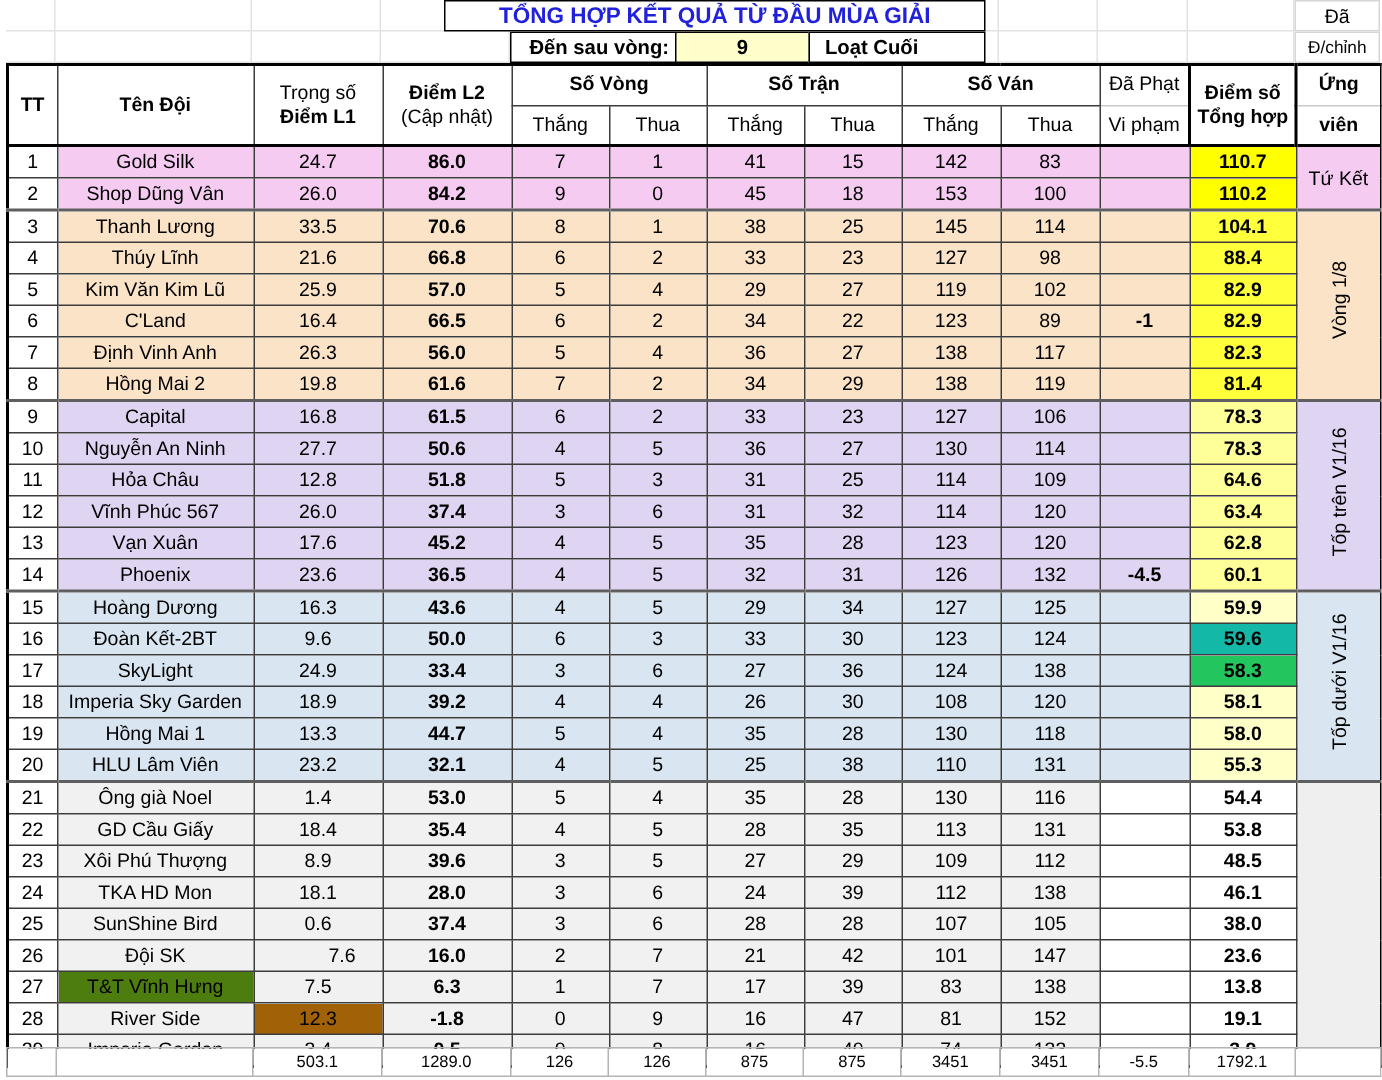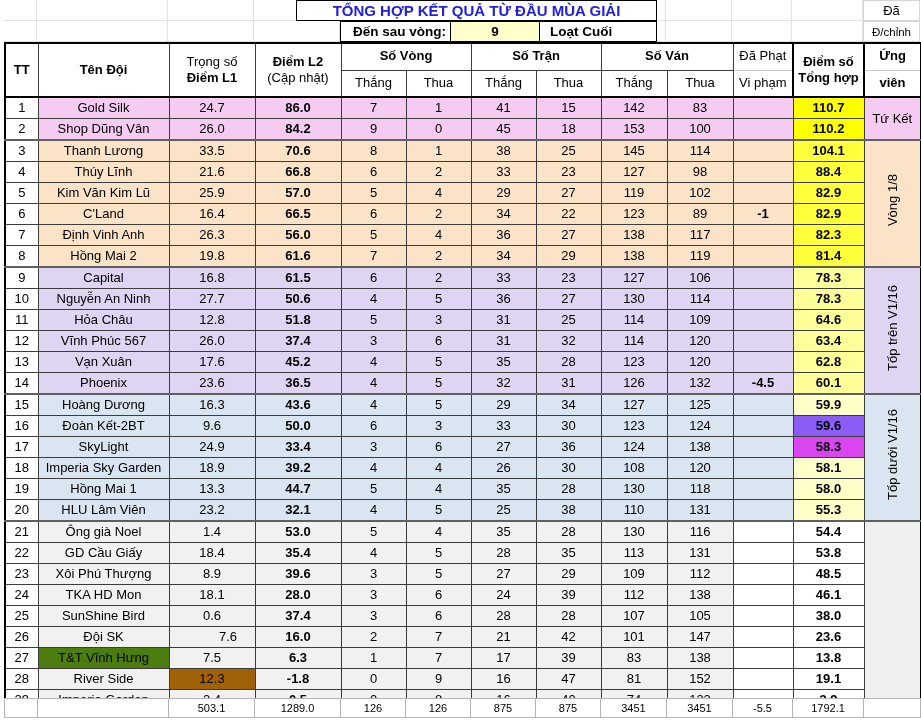--- a/index.html
+++ b/index.html
@@ -367,35 +367,35 @@
         <td class="team" style="background: rgb(217, 229, 241);">Đoàn Kết-2BT</td>
         <td class="w" style="background: rgb(217, 229, 241);">9.6</td>
         <td class="l2" style="background: rgb(217, 229, 241);">50.0</td>
         <td class="rw" style="background: rgb(217, 229, 241);">6</td>
         <td class="rl" style="background: rgb(217, 229, 241);">3</td>
         <td class="mw" style="background: rgb(217, 229, 241);">33</td>
         <td class="ml" style="background: rgb(217, 229, 241);">30</td>
         <td class="gw" style="background: rgb(217, 229, 241);">123</td>
         <td class="gl" style="background: rgb(217, 229, 241);">124</td>
         <td class="pen" style="background: rgb(217, 229, 241);"></td>
-        <td class="score" style="background: #8b5cf6;">59.6</td>
+        <td class="score" style="background: #14b8a6;">59.6</td>
       </tr>
       <tr class="data-row">
         <td class="tt" style="background: rgb(255, 255, 255);">17</td>
         <td class="team" style="background: rgb(217, 229, 241);">SkyLight</td>
         <td class="w" style="background: rgb(217, 229, 241);">24.9</td>
         <td class="l2" style="background: rgb(217, 229, 241);">33.4</td>
         <td class="rw" style="background: rgb(217, 229, 241);">3</td>
         <td class="rl" style="background: rgb(217, 229, 241);">6</td>
         <td class="mw" style="background: rgb(217, 229, 241);">27</td>
         <td class="ml" style="background: rgb(217, 229, 241);">36</td>
         <td class="gw" style="background: rgb(217, 229, 241);">124</td>
         <td class="gl" style="background: rgb(217, 229, 241);">138</td>
         <td class="pen" style="background: rgb(217, 229, 241);"></td>
-        <td class="score" style="background: #d946ef;">58.3</td>
+        <td class="score" style="background: #22c55e;">58.3</td>
       </tr>
       <tr class="data-row">
         <td class="tt" style="background: rgb(255, 255, 255);">18</td>
         <td class="team" style="background: rgb(217, 229, 241);">Imperia Sky Garden</td>
         <td class="w" style="background: rgb(217, 229, 241);">18.9</td>
         <td class="l2" style="background: rgb(217, 229, 241);">39.2</td>
         <td class="rw" style="background: rgb(217, 229, 241);">4</td>
         <td class="rl" style="background: rgb(217, 229, 241);">4</td>
         <td class="mw" style="background: rgb(217, 229, 241);">26</td>
         <td class="ml" style="background: rgb(217, 229, 241);">30</td>

